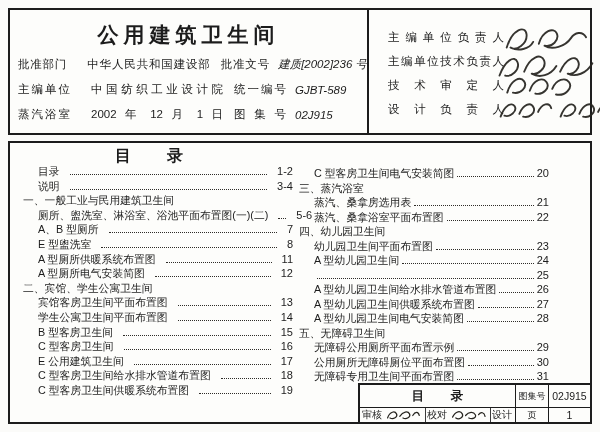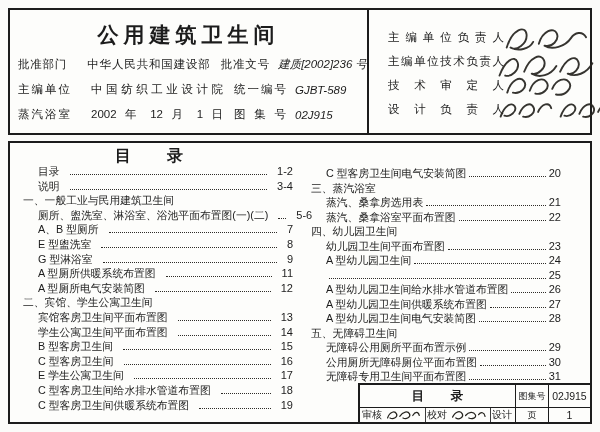--- a/index.html
+++ b/index.html
@@ -44,21 +44,21 @@
   .sig-4 { left:120px; top:-3px;  width:128px; height:30px; }
 
   
   .sheet-body { left:8px; top:141px; width:584px; height:283px; }
 
   .toc-heading { position:absolute; left:8px; top:3px; width:272px; text-align:center;
                  font-size:16px; font-weight:bold; letter-spacing:10px; white-space:nowrap; }
 
   .toc-col { position:absolute; }
   #toc-left  { left:13px;  top:22px; width:270px; }
-  #toc-right { left:301px; top:24px; width:250px; }
+  #toc-right { left:289px; top:24px; width:250px; }
   #toc-left  .toc-row { height:14.6px;gap:7px; }
   #toc-right .toc-row { height:14.5px; }
   .toc-row { display:flex; align-items:baseline; font-size:10.8px; white-space:nowrap; }
   .toc-row.ind { padding-left:15px; }
   .tt   { flex:0 0 auto; }
   .dots { flex:1 1 auto; min-width:8px; border-bottom:1.6px dotted #2e2c28;
           margin:0 3px 3px 3px; }
   .pg   { flex:0 0 auto; font-size:11px; }
 
   
@@ -163,25 +163,20 @@
         <span class="tt">A、B 型厕所</span>
         <span class="dots"></span>
         <span class="pg">7</span>
       </div>
       <div class="toc-row ind">
         <span class="tt">E 型盥洗室</span>
         <span class="dots"></span>
         <span class="pg">8</span>
       </div>
       <div class="toc-row ind">
-        <span class="tt">G 型淋浴室</span>
-        <span class="dots"></span>
-        <span class="pg">9</span>
-      </div>
-      <div class="toc-row ind">
         <span class="tt">A 型厕所供暖系统布置图</span>
         <span class="dots"></span>
         <span class="pg">11</span>
       </div>
       <div class="toc-row ind">
         <span class="tt">A 型厕所电气安装简图</span>
         <span class="dots"></span>
         <span class="pg">12</span>
       </div>
       <div class="toc-row">
@@ -201,21 +196,21 @@
         <span class="tt">B 型客房卫生间</span>
         <span class="dots"></span>
         <span class="pg">15</span>
       </div>
       <div class="toc-row ind">
         <span class="tt">C 型客房卫生间</span>
         <span class="dots"></span>
         <span class="pg">16</span>
       </div>
       <div class="toc-row ind">
-        <span class="tt">E 学生公寓卫生间</span>
+        <span class="tt">E 公用建筑卫生间</span>
         <span class="dots"></span>
         <span class="pg">17</span>
       </div>
       <div class="toc-row ind">
         <span class="tt">C 型客房卫生间给水排水管道布置图</span>
         <span class="dots"></span>
         <span class="pg">18</span>
       </div>
       <div class="toc-row ind">
         <span class="tt">C 型客房卫生间供暖系统布置图</span>

